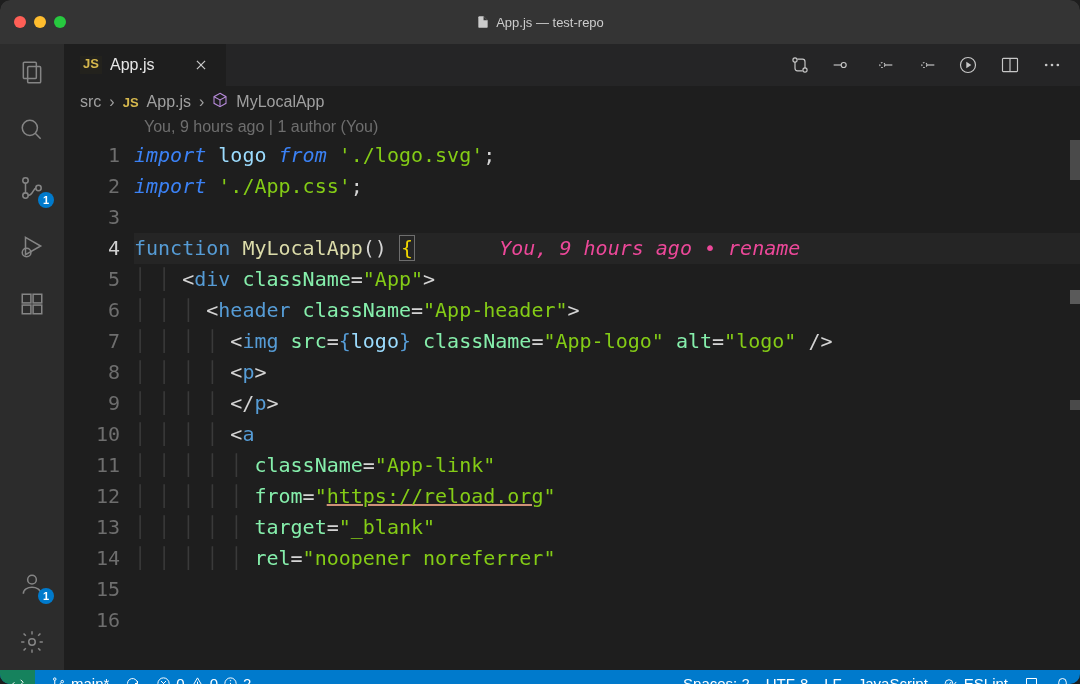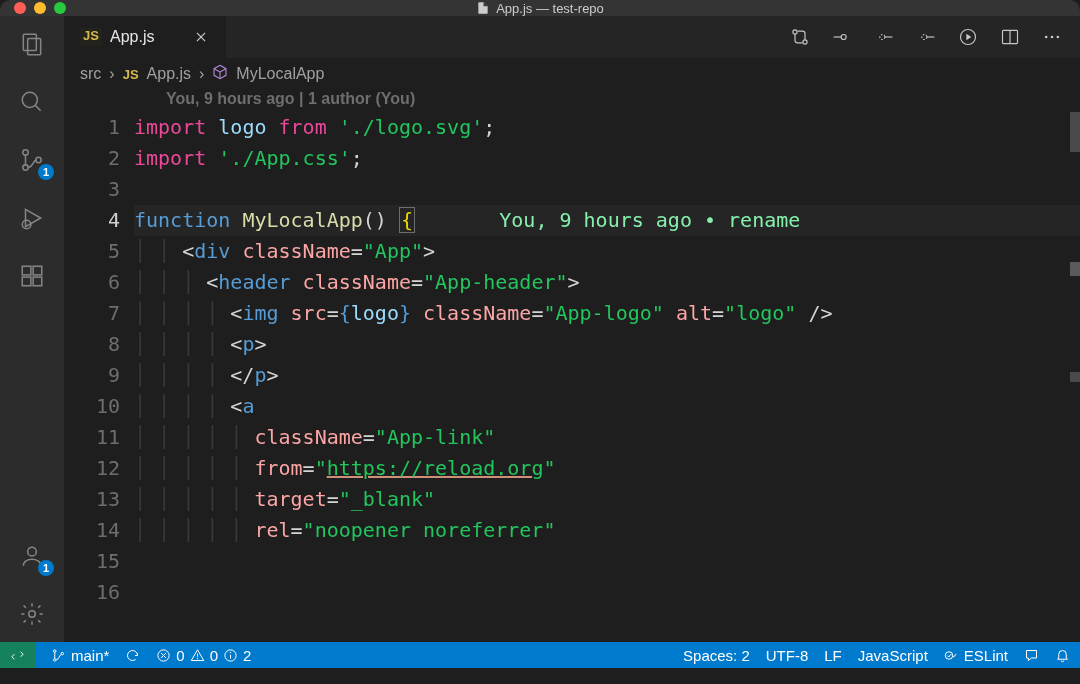--- a/index.html
+++ b/index.html
@@ -7,21 +7,21 @@
     font-family: -apple-system, BlinkMacSystemFont, "Segoe UI", sans-serif;
     background: #1e1e1e;
     color: #ccc;
     width: 1080px;
     height: 684px;
     overflow: hidden;
     border-radius: 10px;
   }
   
   .titlebar {
-    height: 16px;
+    height: 44px;
     background: #343434;
     display: flex;
     align-items: center;
     position: relative;
     border-radius: 10px 10px 0 0;
   }
   .traffic-lights {
     display: flex;
     gap: 8px;
     padding-left: 14px;
@@ -84,41 +84,41 @@
   .tab-actions svg { width:20px; height:20px; stroke:#c7c7c7; fill:none; stroke-width:1.4;}
   
   .breadcrumbs {
     height:32px; display:flex; align-items:center; gap:8px;
     padding-left:16px; color:#a0a0a0; font-size:16px;
     background:#1e1e1e;
   }
   .breadcrumbs .chev { color:#a0a0a0; }
   .breadcrumbs .cube { color:#b58ad8; }
   .blame-header {
-    padding-left: 102px; color:#6e6e6e; font-size:16px; height:22px;font-weight:bold;
+    padding-left: 80px; color:#6e6e6e; font-size:16px; height:22px;
   }
   
   .editor-body { flex:1; display:flex; font-family: Menlo, Consolas, monospace; font-size:20px; line-height:31px; position:relative; overflow:hidden;}
   .gutter { width: 70px; padding-right:14px; text-align:right; color:#6e6e6e; }
   .gutter .ln { height:31px; }
   .gutter .ln.current { color:#d0d0d0; }
   .code { flex:1; position:relative; }
   .codeline { height:31px; white-space:pre; }
   .codeline.current { background: rgba(255,255,255,0.035); }
-  .hl-kw { color:#ec4899; }
+  .hl-kw { color:#3b82f6; font-style:italic; }
   .hl-id { color:#9cdcfe; }
-  .hl-str { color:#22c55e; }
+  .hl-str { color:#84cc16; }
   .hl-fn { color:#dcdcaa; }
   .hl-tag2 { color:#569cd6; }
-  .hl-attr { color:#fca5a5; }
+  .hl-attr { color:#86efac; }
   .hl-punc { color:#d4d4d4; }
   .hl-brace { color:#f1d700; }
   .hl-text { color:#d4d4d4; }
   .indent-guide { color:#3a3a3a; }
-  .inline-blame { color:#86efac; }
+  .inline-blame { color:#ec4899; font-style:italic; }
   .url-underline { text-decoration: underline; text-decoration-color: #ce9178; }
   .cursor-bracket { border:1px solid #6e6e6e; padding:0 1px; }
   .minimap {
     position:absolute; right:0; top:0; width:16px; height:100%;
   }
   .minimap .block { position:absolute; right:0; width:10px; background:#3a3a3a; }
   
   .statusbar {
     height:26px; background:#007acc; color:#fff;
     display:flex; align-items:center; font-size:15px;

